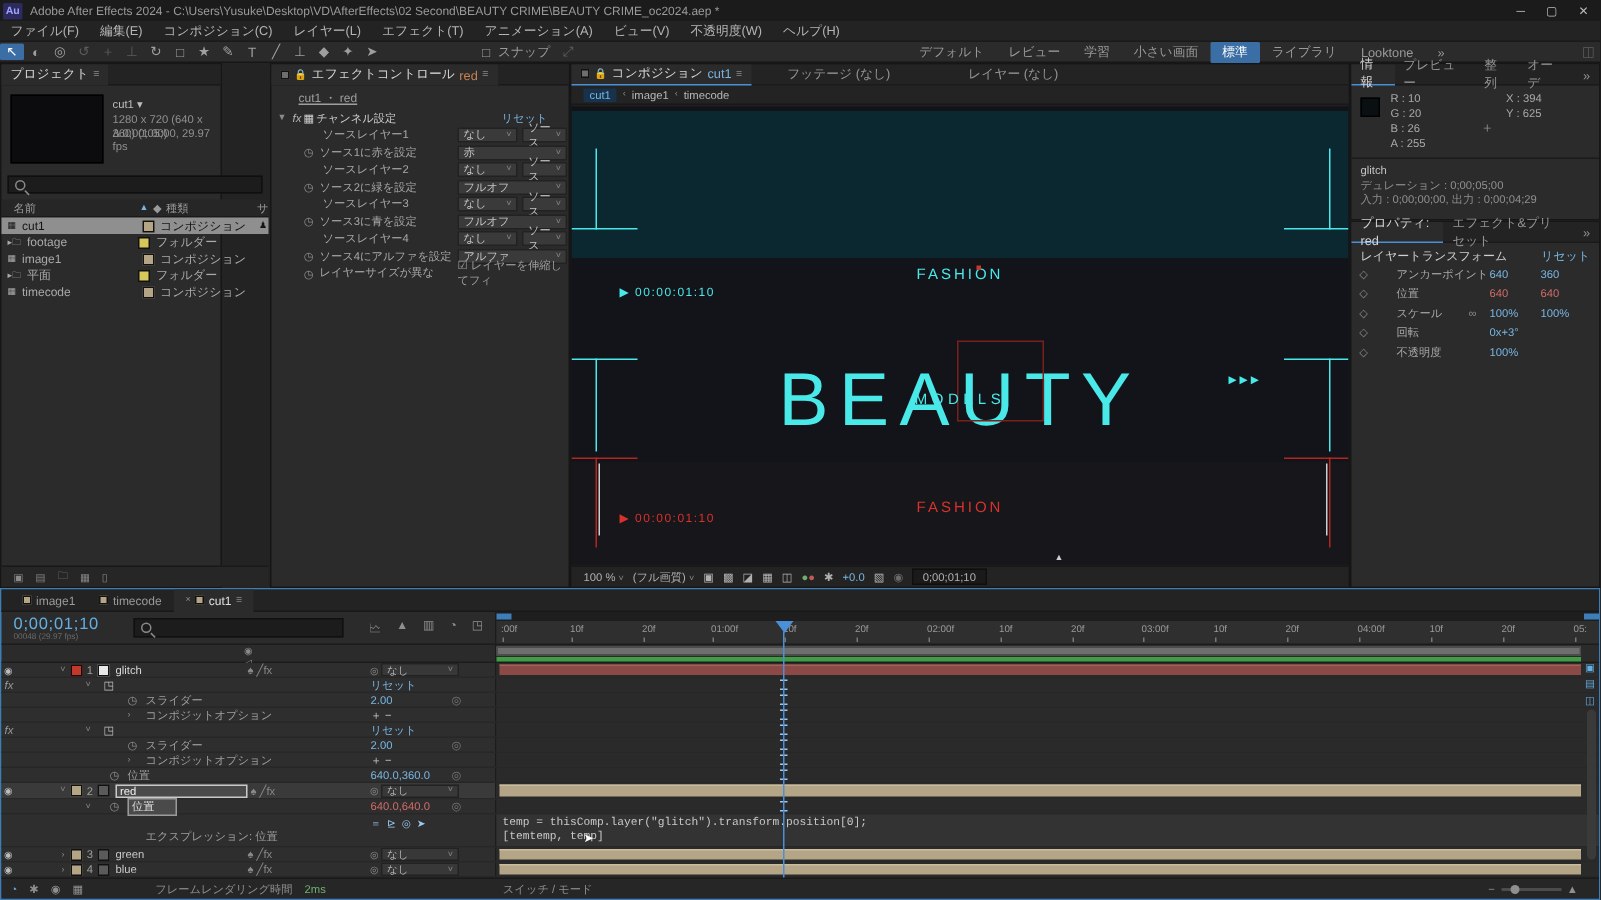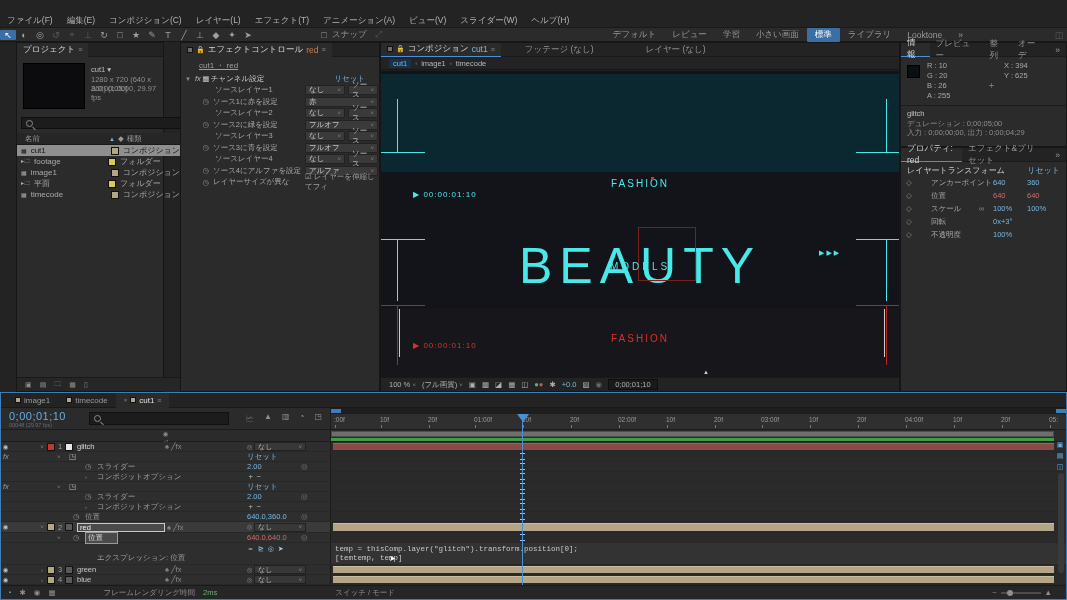--- a/index.html
+++ b/index.html
@@ -70,30 +70,39 @@
   .kf { position:absolute; width:5px; height:7px; border-top:1px solid #9cc7ef; border-bottom:1px solid #9cc7ef; background:linear-gradient(to right, transparent 2px, #9cc7ef 2px, #9cc7ef 3px, transparent 3px); left:519px; }
   .rlabel { position:absolute; top:2px; font-size:6.5px; color:#9a9a9a; }
   .rlabel::after { content:""; position:absolute; left:1px; top:9px; width:1px; height:3px; background:#777; }
   .mono { font-family:"Liberation Mono","DejaVu Sans Mono",monospace; }
 </style>
 </head>
 <body>
 
 <div class="app">
 
+  <div class="titlebar">
+    <span class="ae-logo">Au</span>
+    <span>Adobe After Effects 2024 - C:\Users\Yusuke\Desktop\VD\AfterEffects\02 Second\BEAUTY CRIME\BEAUTY CRIME_oc2024.aep *</span>
+    <span class="win-btns">
+      <span>─</span>
+      <span>▢</span>
+      <span>✕</span>
+    </span>
+  </div>
 
   <div class="menubar">
     <span>ファイル(F)</span>
     <span>編集(E)</span>
     <span>コンポジション(C)</span>
     <span>レイヤー(L)</span>
     <span>エフェクト(T)</span>
     <span>アニメーション(A)</span>
     <span>ビュー(V)</span>
-    <span>スライダー(W)</span>
+    <span>不透明度(W)</span>
     <span>ヘルプ(H)</span>
   </div>
 
   <div class="toolbar">
     <span class="tool active">↖</span>
     <span class="tool">◐</span>
     <span class="tool">◎</span>
     <span class="tool dim">↺</span>
     <span class="tool dim">＋</span>
     <span class="tool dim">⊥</span>
@@ -117,21 +126,21 @@
     <span class="ws">学習</span>
     <span class="ws">小さい画面</span>
     <span class="ws active">標準</span>
     <span class="ws">ライブラリ</span>
     <span class="ws">Looktone</span>
     <span class="ws">»</span>
     <span style="width:80px"></span>
     <span class="tool dim">◫</span>
   </div>
 
-  <div class="panel" style="left:16px; top:42px; width:148px; height:350px;">
+  <div class="panel" style="left:0; top:42px; width:148px; height:350px;">
     <div class="ptabs">
       <span class="ptab on">
           <span>プロジェクト</span> 
           <span class="hamburger">≡</span>
         </span>
     </div>
     <div class="abs" style="left:6px; top:20px; width:62px; height:46px; background:#0c0c0e; border:1px solid #000;"></div>
     <div class="abs tiny" style="left:74px; top:22px; color:#bdbdbd;">cut1 ▾</div>
     <div class="abs tiny" style="left:74px; top:32px; color:#8f8f8f;">1280 x 720 (640 x 360) (1.00)</div>
     <div class="abs tiny" style="left:74px; top:41px; color:#8f8f8f;">Δ 0;00;05;00, 29.97 fps</div>

